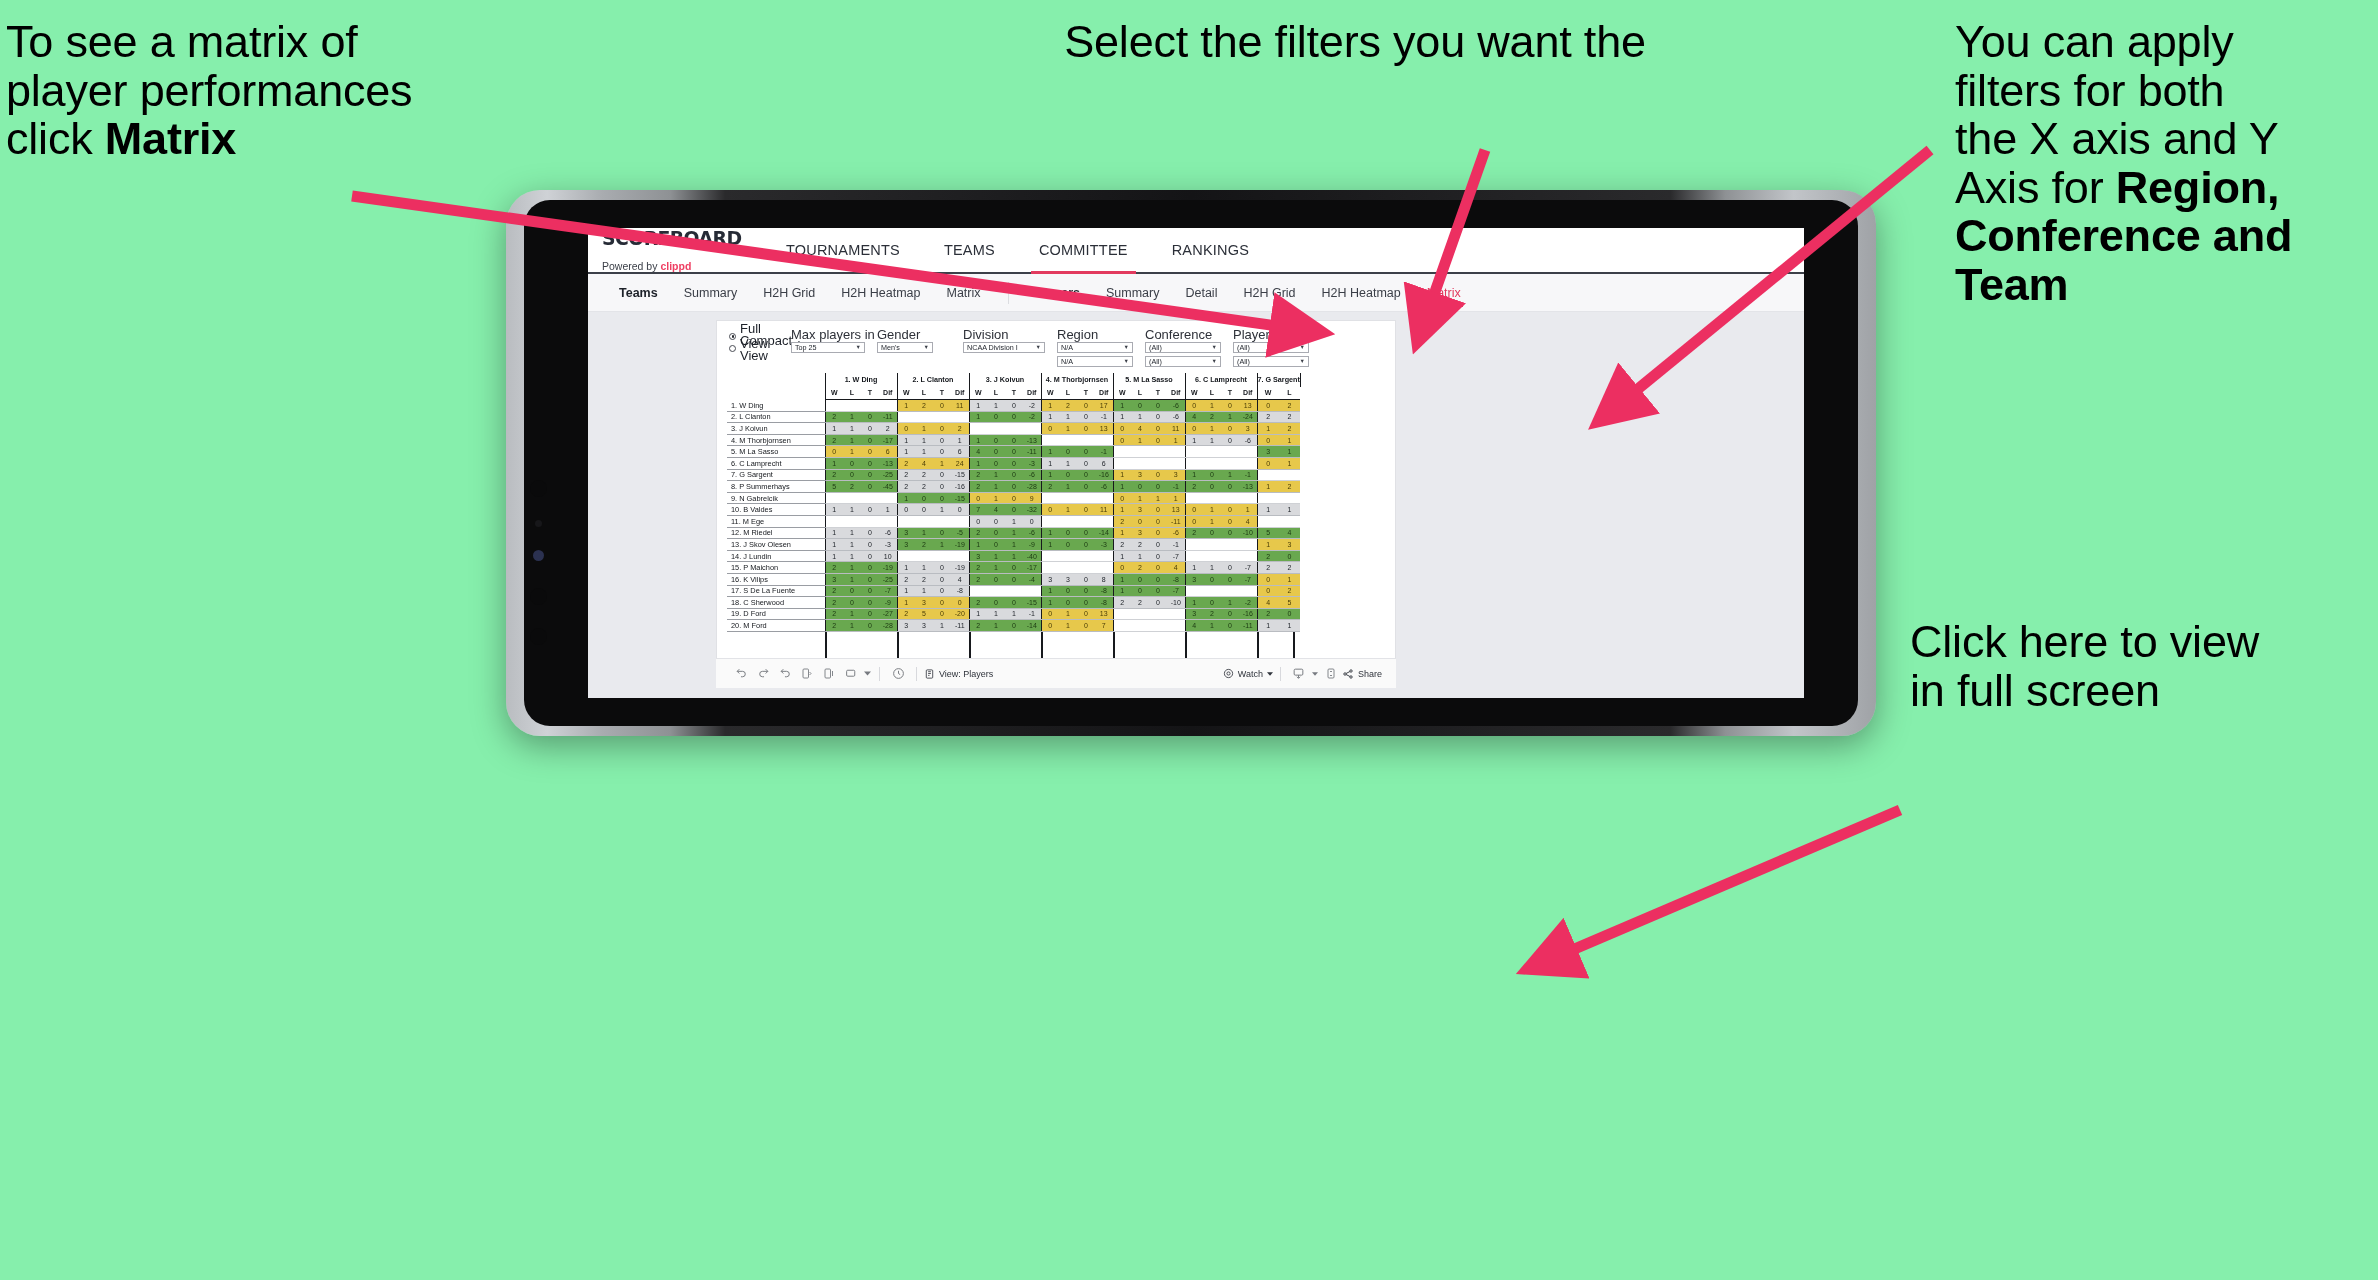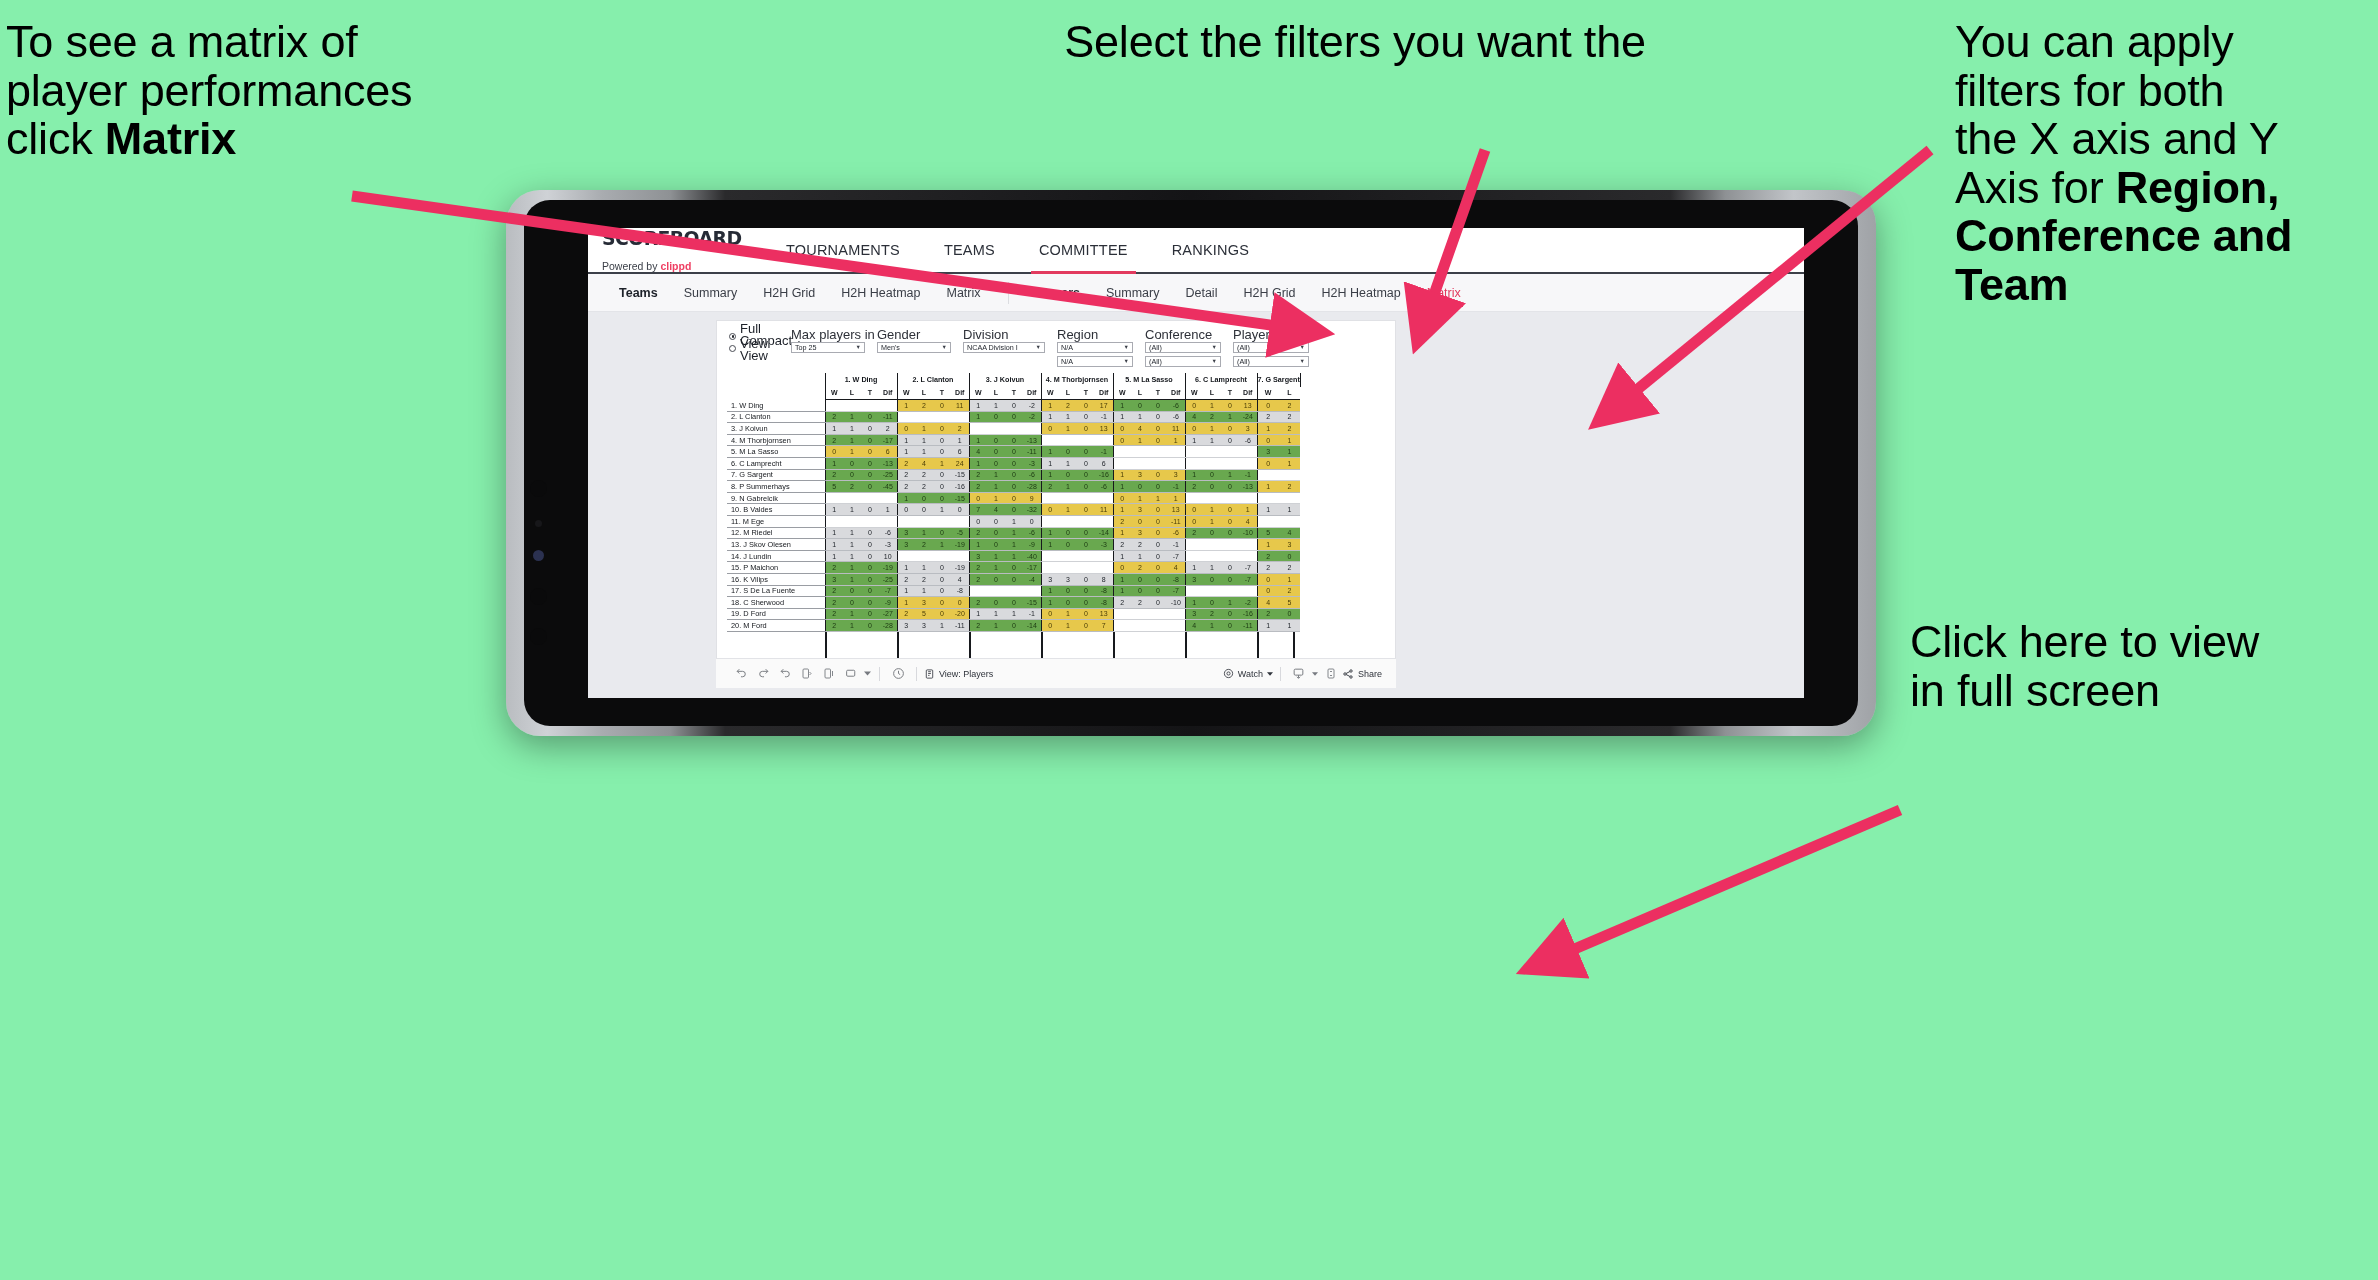--- a/index.html
+++ b/index.html
@@ -264,21 +264,21 @@
             <div class="fcol" style="width:86px">
               <div class="flabel">Max players in view</div>
               <div class="fselect" style="width:74px">
                 <span>Top 25</span>
                 <span class="caret">▼</span>
               </div>
             </div>
 
             <div class="fcol" style="width:86px">
               <div class="flabel">Gender</div>
-              <div class="fselect" style="width:74px">
+              <div class="fselect" style="width:56px">
                 <span>Men's</span>
                 <span class="caret">▼</span>
               </div>
             </div>
 
             <div class="fcol" style="width:94px">
               <div class="flabel">Division</div>
               <div class="fselect" style="width:82px">
                 <span>NCAA Division I</span>
                 <span class="caret">▼</span>

